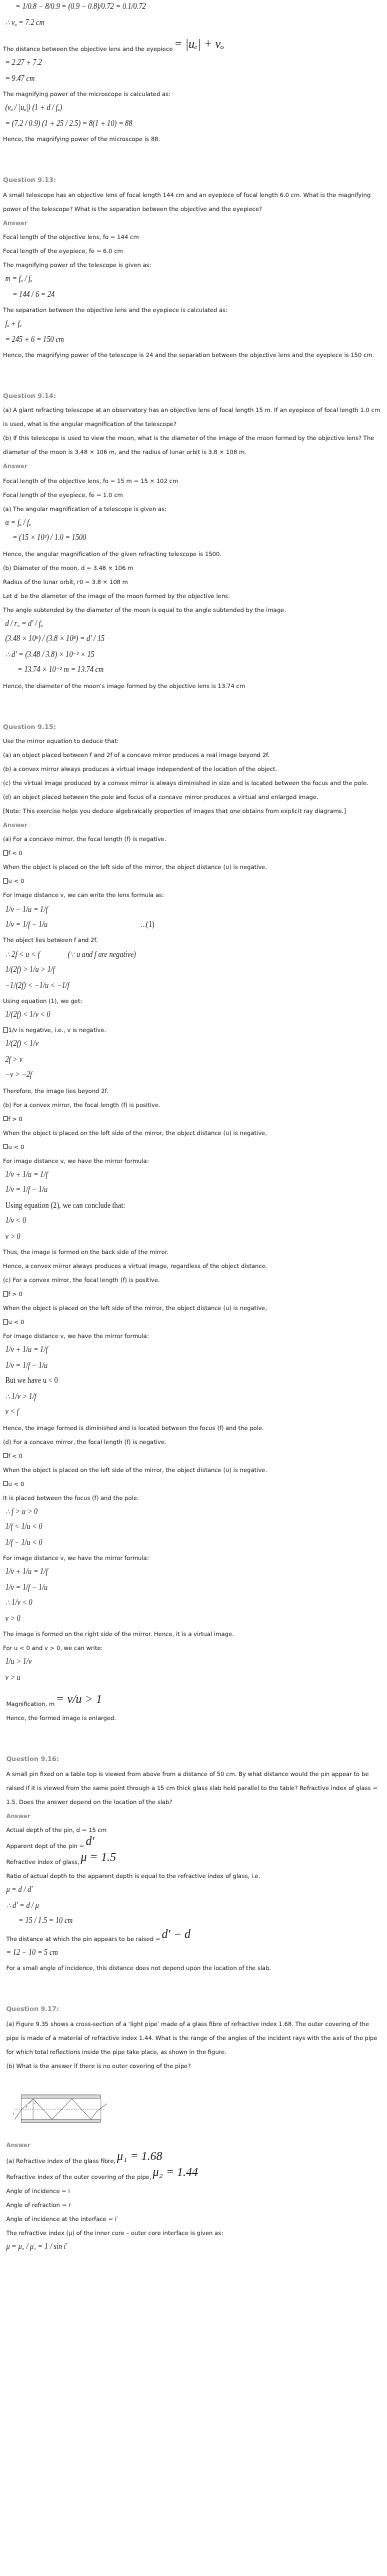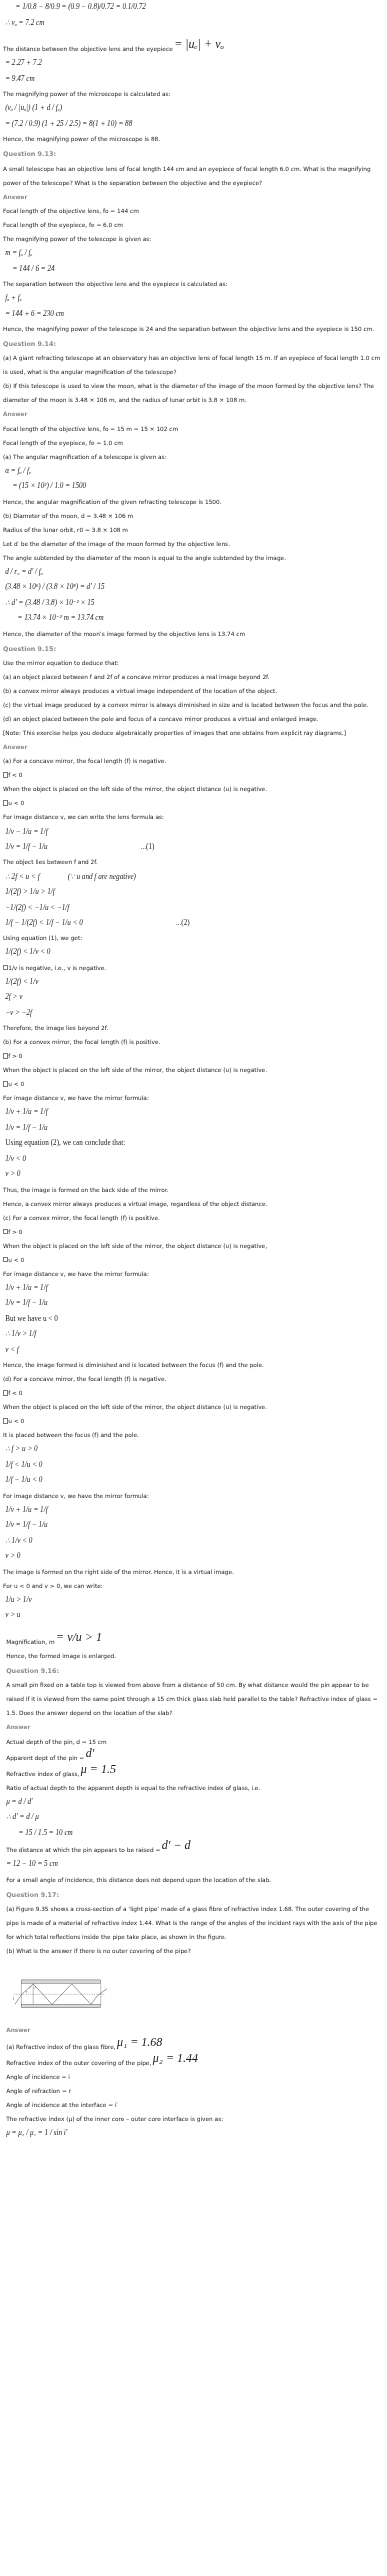--- a/index.html
+++ b/index.html
@@ -12,21 +12,21 @@
     overflow-x: hidden;
   }
   #doc { padding: 0 4.1px 0 3.1px; }
   .blk { margin: 0; }
   .p { line-height: 14px; }
   .qhead {
     color: #8c8c8c;
     font-weight: bold;
     font-size: 6.4px;
     line-height: 14.4px;
-    margin-top: 1px;
+    margin-top: 27px;
   }
   .ans {
     color: #8c8c8c;
     font-weight: bold;
     line-height: 14.4px;
   }
   .math {
     font-family: "Liberation Serif", "DejaVu Serif", serif;
     font-size: 7.2px;
     color: #222;
@@ -90,21 +90,21 @@
       <span class="it">m = fₒ / fₑ</span>
     </div>
     <div class="blk math" style="padding-left: 9.3px;">
       <span class="it">= 144 / 6 = 24</span>
     </div>
     <div class="blk p"><span>The separation between the objective lens and the eyepiece is calculated as:</span></div>
     <div class="blk math">
       <span class="it">fₒ + fₑ</span>
     </div>
     <div class="blk math">
-      <span class="it">= 144 + 6 = 230 cm</span>
+      <span class="it">= 245 + 6 = 150 cm</span>
     </div>
     <div class="blk p"><span>Hence, the magnifying power of the telescope is 24 and the separation between the objective lens and the eyepiece is 150 cm.</span></div>
     <div class="blk qhead">Question 9.14:</div>
     <div class="blk p"><span>(a) A giant refracting telescope at an observatory has an objective lens of focal length 15 m. If an eyepiece of focal length 1.0 cm is used, what is the angular magnification of the telescope?</span></div>
     <div class="blk p"><span>(b) If this telescope is used to view the moon, what is the diameter of the image of the moon formed by the objective lens? The diameter of the moon is 3.48 × 106 m, and the radius of lunar orbit is 3.8 × 108 m.</span></div>
     <div class="blk ans">Answer</div>
     <div class="blk p"><span>Focal length of the objective lens, fo = 15 m = 15 × 102 cm</span></div>
     <div class="blk p"><span>Focal length of the eyepiece, fe = 1.0 cm</span></div>
     <div class="blk p"><span>(a) The angular magnification of a telescope is given as:</span></div>
     <div class="blk math">
@@ -154,24 +154,20 @@
     <div class="blk p"><span>The object lies between f and 2f.</span></div>
     <div class="blk math">
       <span class="it">∴ 2f &lt; u &lt; f</span>
       <span class="it" style="margin-left: 28px;">(∵ u and f are negative)</span>
     </div>
     <div class="blk math">
       <span class="it">1/(2f) &gt; 1/u &gt; 1/f</span>
     </div>
     <div class="blk math">
       <span class="it">−1/(2f) &lt; −1/u &lt; −1/f</span>
-    </div>
-    <div class="blk math">
-      <span class="it">1/f − 1/(2f) &lt; 1/f − 1/u &lt; 0</span>
-      <span class="tag" style="margin-left: 93px;">...(2)</span>
     </div>
     <div class="blk p"><span>Using equation (1), we get:</span></div>
     <div class="blk math">
       <span class="it">1/(2f) &lt; 1/v &lt; 0</span>
     </div>
     <div class="blk p"><span class="qmark"></span><span>1/v is negative, i.e., v is negative.</span></div>
     <div class="blk math">
       <span class="it">1/(2f) &lt; 1/v</span>
     </div>
     <div class="blk math">

